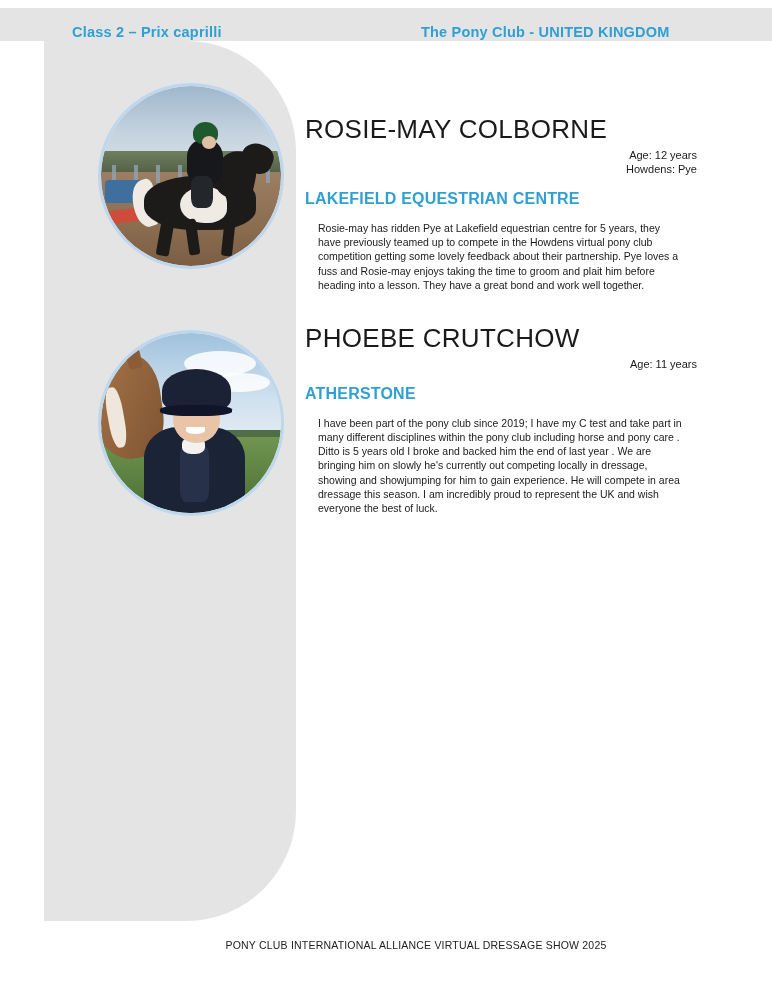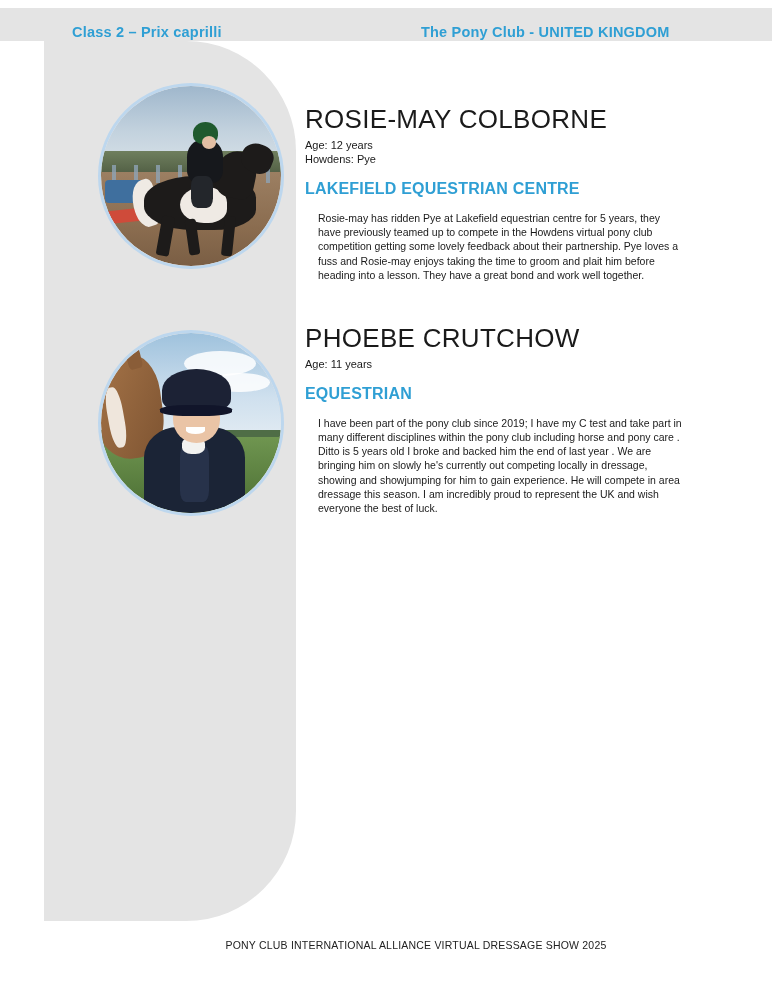--- a/index.html
+++ b/index.html
@@ -99,20 +99,21 @@
     letter-spacing: 0.3px;
     line-height: 1.1;
     margin: 0 0 4px 0;
     white-space: nowrap;
   }
   .rider-meta {
     font-size: 11px;
     color: #1a1a1a;
     line-height: 1.28;
     margin: 0;
+    text-align: right;
   }
   .club-name {
     font-size: 16px;
     font-weight: bold;
     color: #2f9fd4;
     margin: 14px 0 6px 0;
     letter-spacing: 0.2px;
   }
   .bio {
     font-size: 10.5px;
@@ -298,21 +299,21 @@
       <div class="p1-leg-b"></div>
       <div class="p1-leg-c"></div>
       <div class="p1-horse-neck"></div>
       <div class="p1-horse-head"></div>
       <div class="p1-rider-torso"></div>
       <div class="p1-rider-leg"></div>
       <div class="p1-rider-helmet"></div>
       <div class="p1-rider-face"></div>
     </div>
   </div>
-  <div class="entry-text" style="top:105px;">
+  <div class="entry-text" style="top:115px;">
     <h1 class="rider-name">ROSIE-MAY COLBORNE</h1>
     <p class="rider-meta">Age: 12 years</p>
     <p class="rider-meta">Howdens: Pye</p>
     <p class="club-name">LAKEFIELD EQUESTRIAN CENTRE</p>
     <p class="bio">Rosie-may has ridden Pye at Lakefield equestrian centre for 5 years, they have previously teamed up to compete in the Howdens virtual pony club competition getting some lovely feedback about their partnership. Pye loves a fuss and Rosie-may enjoys taking the time to groom and plait him before heading into a lesson. They have a great bond and work well together.</p>
   </div>
 </div>
 
 <div class="entry" style="top:0;">
   <div class="entry-photo" style="left:98px; top:330px; width:186px; height:186px;">
@@ -330,20 +331,20 @@
       <div class="p2-girl-collar"></div>
       <div class="p2-girl-face"></div>
       <div class="p2-girl-smile"></div>
       <div class="p2-girl-helmet"></div>
       <div class="p2-girl-brim"></div>
     </div>
   </div>
   <div class="entry-text" style="top:324px;">
     <h1 class="rider-name">PHOEBE CRUTCHOW</h1>
     <p class="rider-meta">Age: 11 years</p>
-    <p class="club-name">EQUESTRIAN</p>
+    <p class="club-name">ATHERSTONE</p>
     <p class="bio">I have been part of the pony club since 2019;  I have my C test and take part in many different disciplines within the pony club including horse and pony care .  Ditto is 5 years old I broke and backed him the end of last year . We are bringing him on slowly he's currently out competing locally in dressage, showing  and showjumping for him to gain experience. He will compete in area dressage this season. I am incredibly proud to represent the UK and wish everyone the best of luck.</p>
   </div>
 </div>
 
 <div class="footer">
   <span class="footer-inner">PONY CLUB INTERNATIONAL ALLIANCE VIRTUAL DRESSAGE SHOW 2025</span>
 </div>
 
 </body></html>

